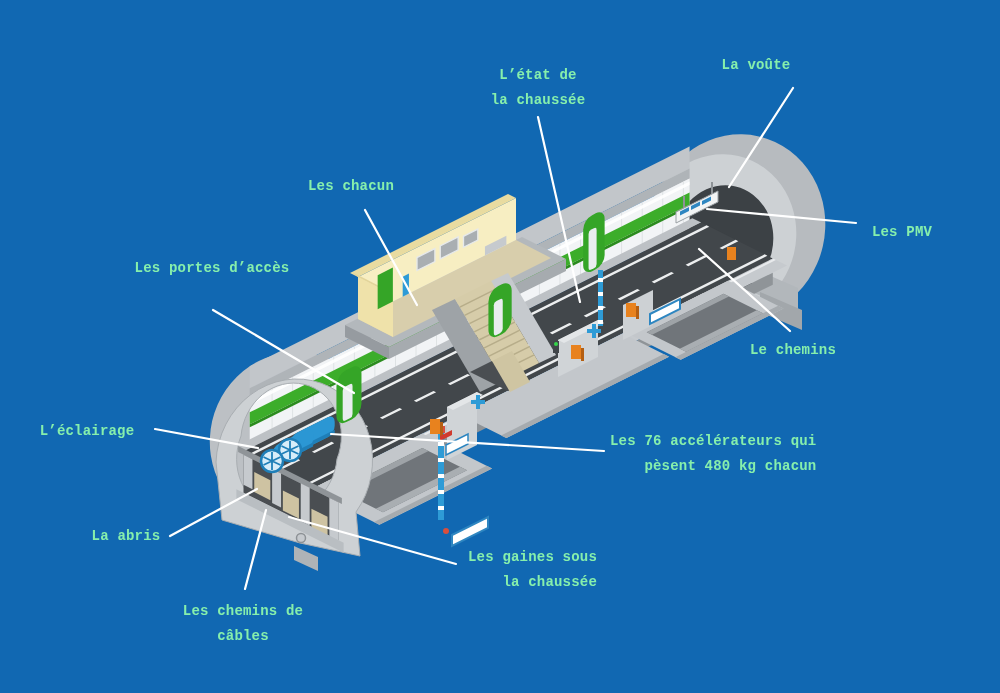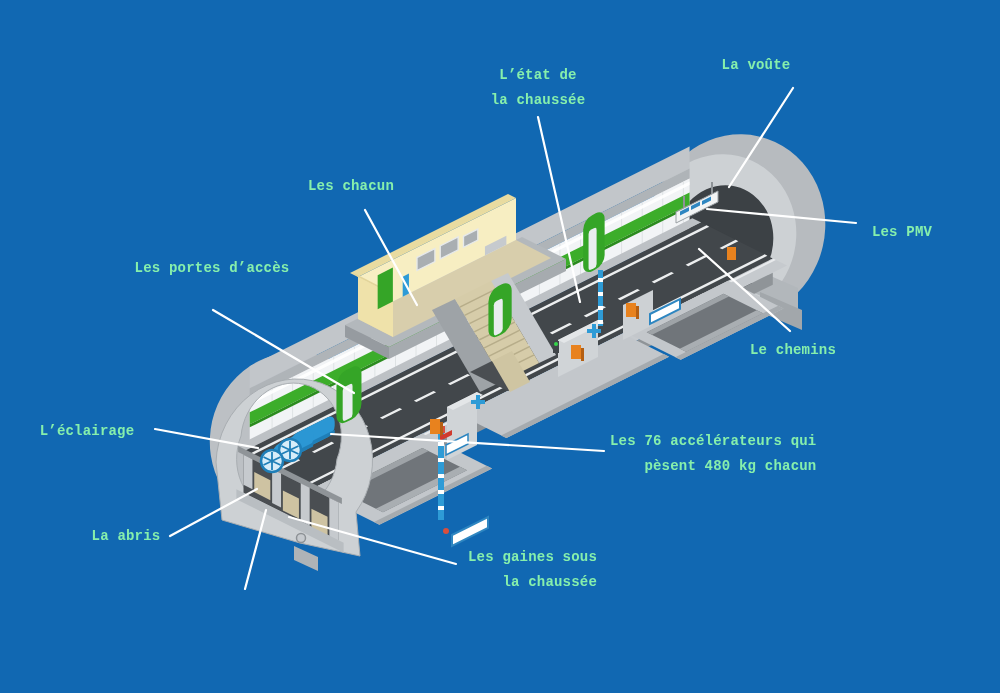--- a/index.html
+++ b/index.html
@@ -256,14 +256,18 @@
 
 <div class="lbl center" style="left:126px;top:524px">
   <div>La abris</div>
 </div>
 
 <div class="lbl left" style="left:468px;top:545px">
   <div>Les gaines sous</div>
   <div>la chaussée</div>
 </div>
 
+<div class="lbl center" style="left:243px;top:599px">
+  <div>Les chemins de</div>
+  <div>câbles</div>
+</div>
 
 </div>
 
 </body></html>

